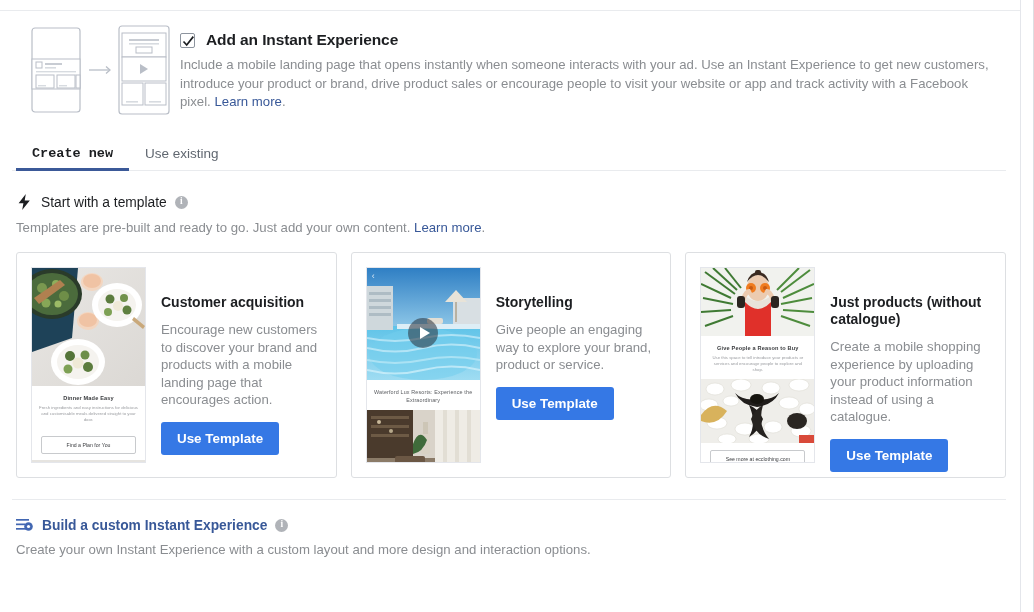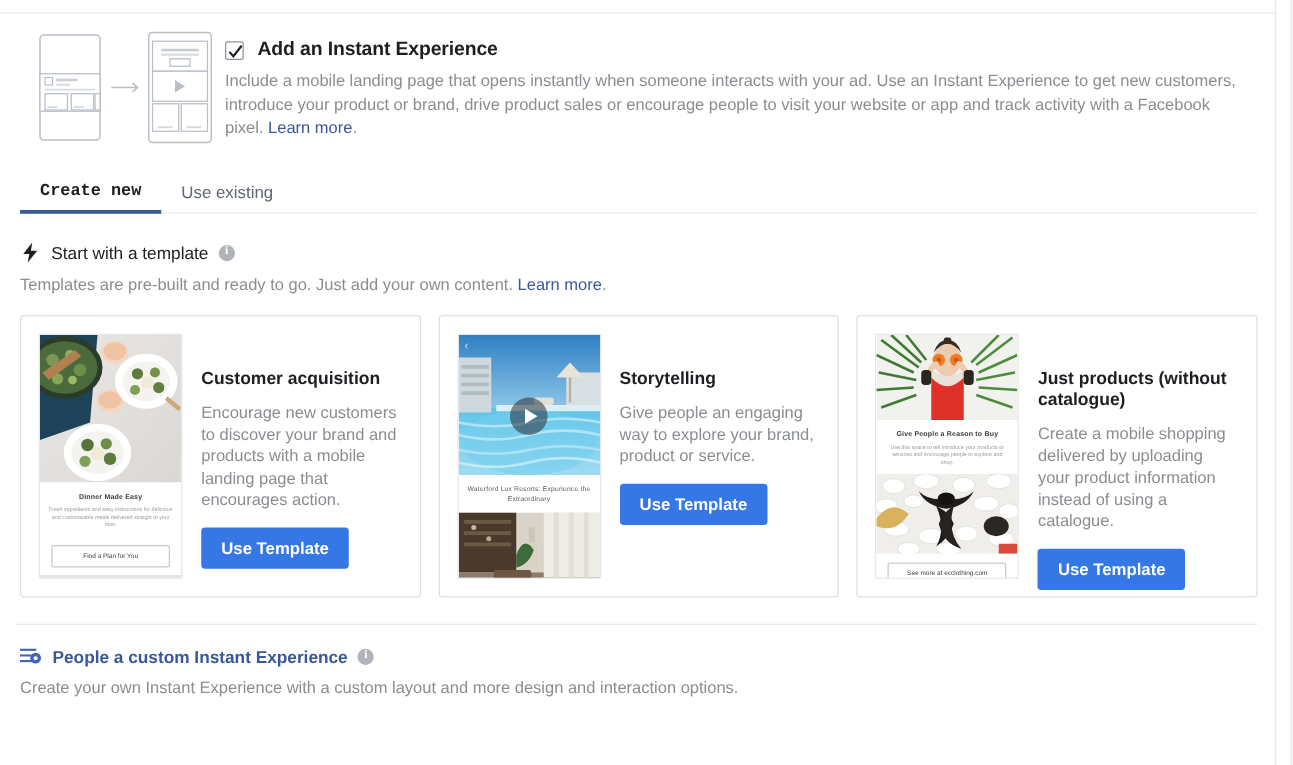--- a/index.html
+++ b/index.html
@@ -548,37 +548,37 @@
             <path d="M62 26 q-6 20 6 34 q-14 -4 -18 -20 q4 -10 12 -14 Z" fill="#262320"></path>
             <ellipse cx="56" cy="20" rx="7" ry="5" fill="#16140f"></ellipse>
             <path d="M0 36 q12 -16 26 -4 q-10 16 -26 10 Z" fill="#d8b25c"></path>
             <ellipse cx="96" cy="42" rx="10" ry="8" fill="#2a2622"></ellipse>
             <rect x="98" y="56" width="15" height="8" fill="#d94a3a"></rect>
           </svg>
           <div class="th-btn">See more at ecclothing.com</div>
         </div>
         <div class="card-body">
           <div class="card-title">Just products (without catalogue)</div>
-          <div class="card-desc">Create a mobile shopping delivered by uploading your product information instead of using a catalogue.</div>
+          <div class="card-desc">Create a mobile shopping experience by uploading your product information instead of using a catalogue.</div>
           <button class="btn-primary">Use Template</button>
         </div>
       </div>
 
     </div>
   </div>
 
   <div class="bottom-rule"></div>
   <div class="bottom">
     <div class="bottom-head">
       <svg width="18" height="16" viewBox="0 0 18 16">
         <rect x="0" y="2" width="13" height="1.7" fill="#4267b2"></rect>
         <rect x="0" y="6.5" width="9" height="1.7" fill="#4267b2"></rect>
         <rect x="0" y="11" width="13" height="1.7" fill="#4267b2"></rect>
         <circle cx="12.5" cy="9.5" r="4.3" fill="#4267b2"></circle>
         <circle cx="12.5" cy="9.5" r="1.6" fill="#ffffff"></circle>
       </svg>
-      <span class="bottom-title">People a custom Instant Experience</span>
+      <span class="bottom-title">Build a custom Instant Experience</span>
       <span class="info-badge">i</span>
     </div>
     <div class="bottom-sub">Create your own Instant Experience with a custom layout and more design and interaction options.</div>
   </div>
 
 </div>
 
 </body></html>

